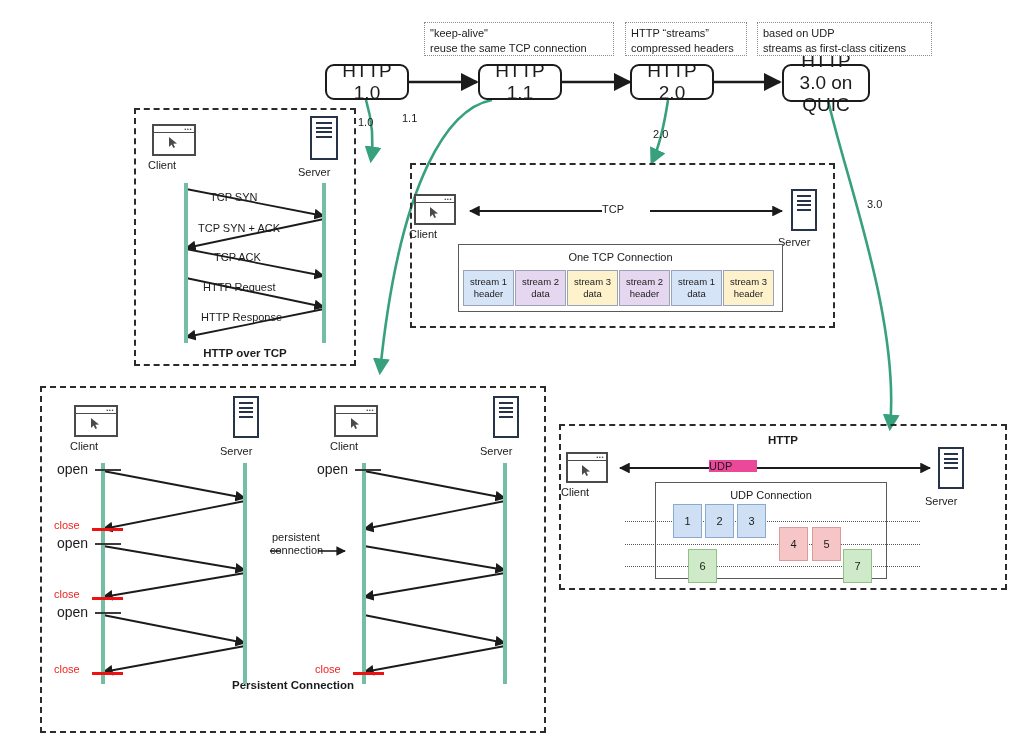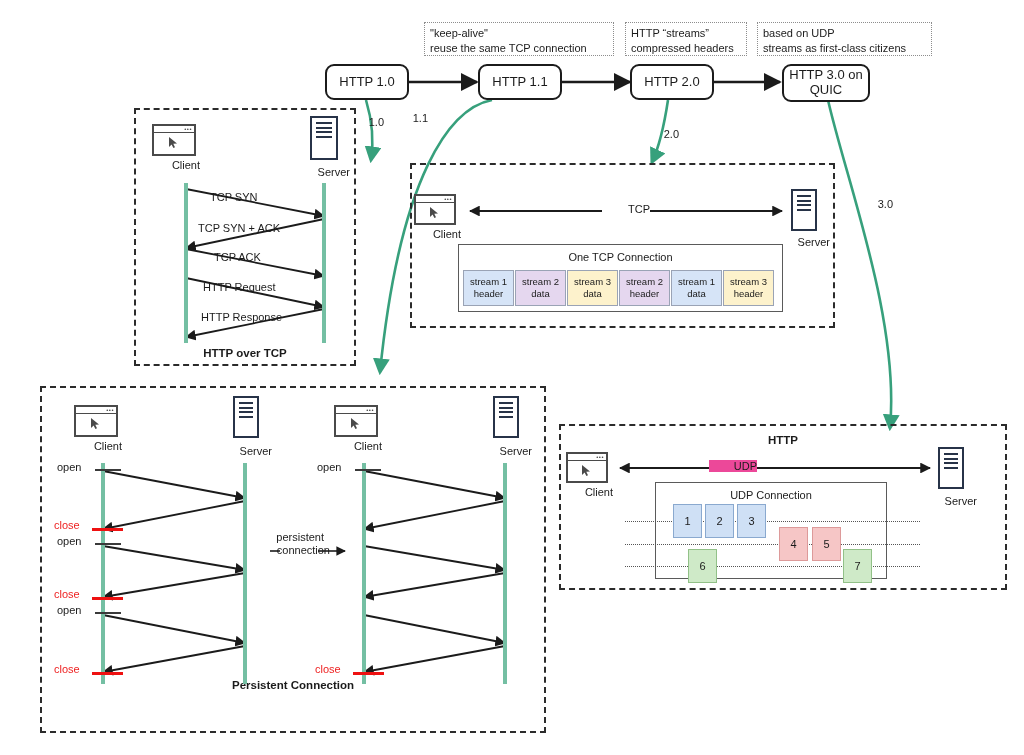--- a/index.html
+++ b/index.html
@@ -5,48 +5,48 @@
   html,body{margin:0;padding:0;background:#ffffff;}
   body{width:1024px;height:755px;position:relative;overflow:hidden;
        font-family:"Liberation Sans","DejaVu Sans",sans-serif;color:#1b1b1b;}
   #stage{position:absolute;left:0;top:0;width:1024px;height:755px;}
   svg.layer{position:absolute;left:0;top:0;width:1024px;height:755px;overflow:visible;}
   .htmlbox{position:absolute;box-sizing:border-box;}
 
   
   .verbox{border:2px solid #1b1b1b;border-radius:9px;background:#fff;
           display:flex;align-items:center;justify-content:center;text-align:center;
-          font-size:13px;line-height:1.15;}
+          font-size:19px;line-height:1.15;}
   
   .note{border:1px dotted #8d8d8d;background:#fff;font-size:11px;line-height:1.35;
         padding:3px 5px 4px 5px;box-sizing:border-box;}
   
   .region{border:2px dashed #2b2b2b;background:transparent;}
   .region-title{position:absolute;font-size:11.5px;font-weight:bold;text-align:center;}
 
   
   .client-ico{position:absolute;border:2px solid #4a4a4a;background:#fff;box-sizing:border-box;}
   .client-ico .bar{height:6px;border-bottom:1.5px solid #4a4a4a;position:relative;background:#fff;}
   .client-ico .dots{position:absolute;right:2px;top:1px;font-size:6px;line-height:5px;
                     letter-spacing:0.5px;color:#4a4a4a;}
   .client-ico .body{position:relative;height:calc(100% - 7.5px);}
   .client-ico .cursor{position:absolute;left:34%;top:16%;width:11px;height:13px;}
   
   .server-ico{position:absolute;border:2px solid #273348;background:#fff;box-sizing:border-box;
               padding:4px 4px 0 4px;}
   .server-ico i{display:block;height:2px;background:#273348;margin-bottom:2.5px;}
 
-  .cap{position:absolute;font-size:11px;text-align:right;white-space:nowrap;}
+  .cap{position:absolute;font-size:11px;text-align:left;white-space:nowrap;}
 
   
   .lifeline{position:absolute;width:4px;background:#74bfa3;}
 
   
   .seqlabel{position:absolute;font-size:11px;white-ace:nowrap;white-space:nowrap;}
-  .openlbl{position:absolute;font-size:11px;color:#1b1b1b;text-align:center;}
+  .openlbl{position:absolute;font-size:14px;color:#1b1b1b;text-align:center;}
   .closelbl{position:absolute;font-size:11px;color:#ee2222;font-weight:normal;}
   .tick-black{position:absolute;height:2px;background:#3a3a3a;}
   .tick-red{position:absolute;height:3px;background:#ee1111;}
 
   
   .tcpconn{position:absolute;border:1.5px solid #5a5a5a;background:#fff;box-sizing:border-box;}
   .tcpconn-title{position:absolute;width:100%;text-align:center;font-size:11px;}
   .strip{position:absolute;display:flex;}
   .cell{box-sizing:border-box;border:1px solid #9aa3b5;font-size:9.5px;line-height:1.25;
         text-align:center;display:flex;flex-direction:column;align-items:center;

